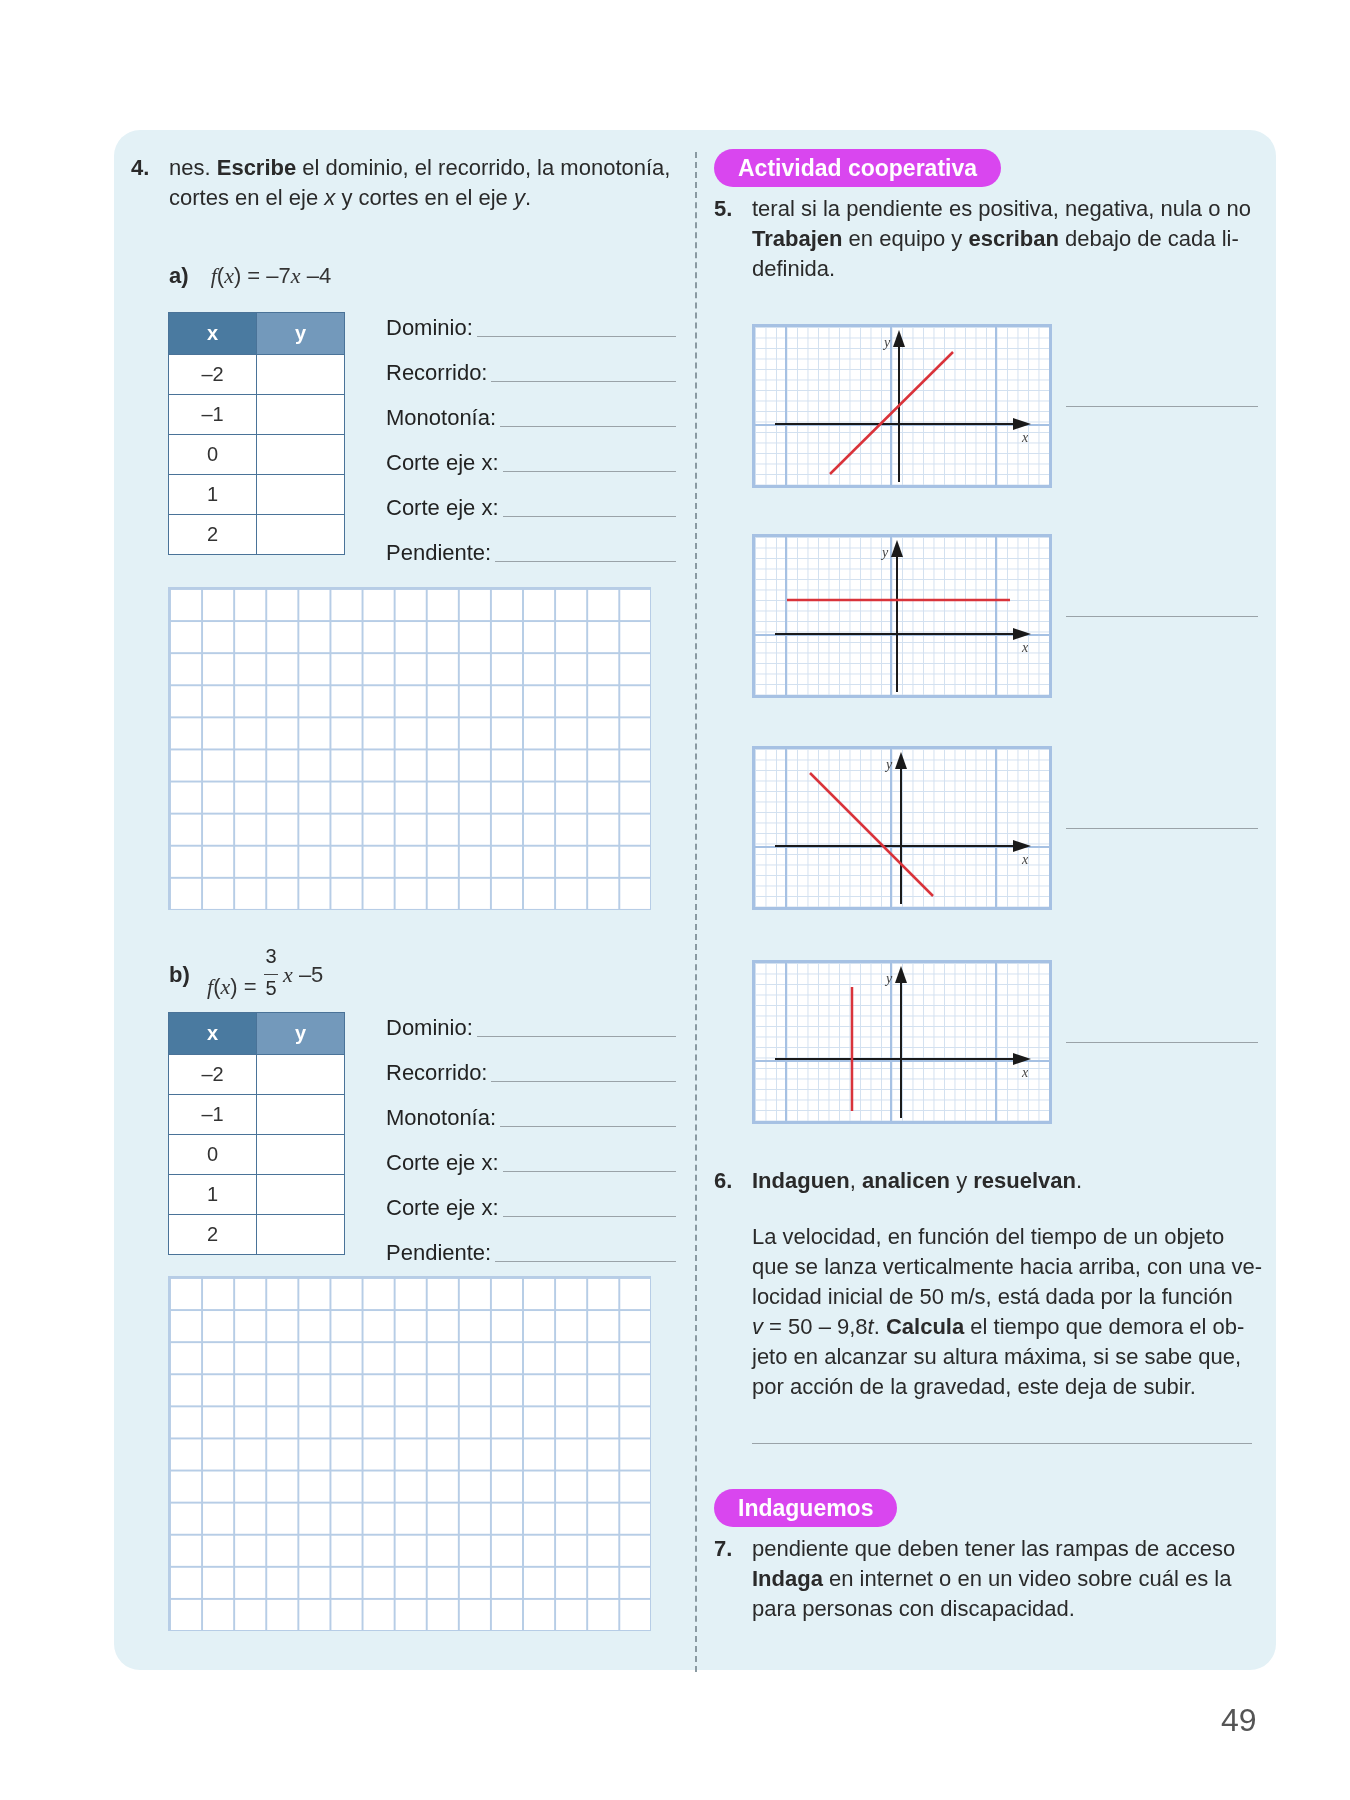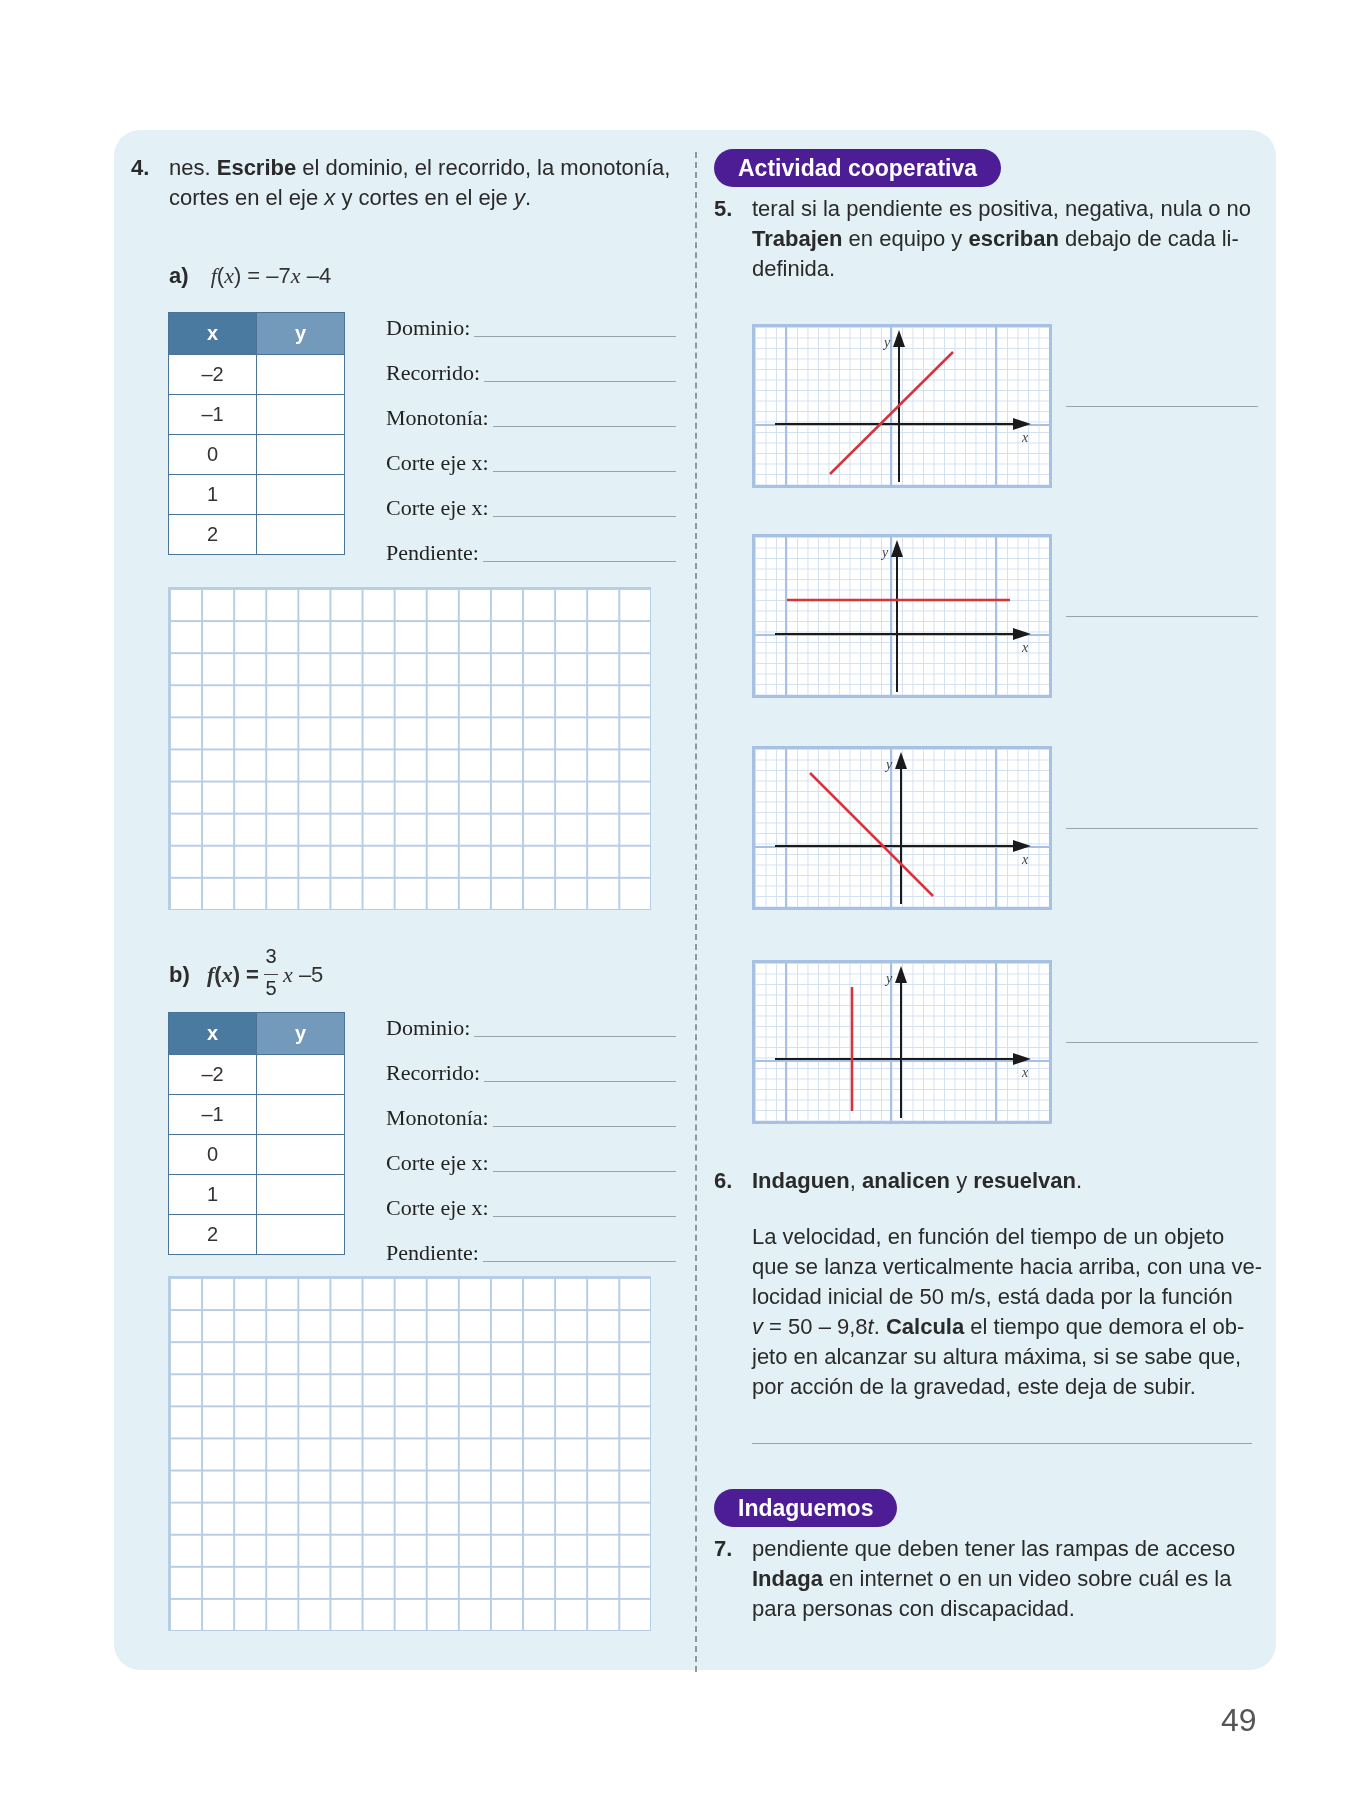--- a/index.html
+++ b/index.html
@@ -13,28 +13,28 @@
   .q b { font-weight: bold; }
   .sub { font-size: 22px; }
   .sub .letter { font-weight: bold; margin-right: 16px; }
   .math i { font-family: "Liberation Serif", "DejaVu Serif", serif; font-style: italic; }
   .math { font-family: "Liberation Sans", sans-serif; color: #333; }
   table.xy { position: absolute; border-collapse: collapse; width: 177px; background: #fff; }
   table.xy th { height: 42px; color: #fff; font-weight: bold; font-size: 20px; border: 1px solid #4a7398; }
   table.xy th.x { background: #4a7aa0; }
   table.xy th.y { background: #7399bb; }
   table.xy td { height: 40px; border: 1px solid #4a7398; text-align: center; font-size: 20px; color: #333; width: 50%; }
-  .fields { position: absolute; width: 290px; font-family: Liberation Serif, serif; }
+  .fields { position: absolute; width: 290px; }
   .field { display: flex; align-items: flex-end; height: 45px; font-size: 22px; color: #222; }
   .field .lbl { white-space: nowrap; }
   .field .line { flex: 1; border-bottom: 1.5px solid #9aa3a8; margin-left: 4px; margin-bottom: 4px; }
   .grid-big { position: absolute; background-color: #fff;
     background-image: linear-gradient(to right, #b7cde6 1.5px, transparent 1.5px), linear-gradient(to bottom, #b7cde6 1.5px, transparent 1.5px);
     background-size: 32.1px 32.1px; border: 1.5px solid #b7cde6; }
-  .badge { position: absolute; height: 38px; border-radius: 19px; background: #4c1d95; color: #fff; font-weight: bold; font-size: 23px; line-height: 38px; padding: 0 24px; white-space: nowrap; }
+  .badge { position: absolute; height: 38px; border-radius: 19px; background: #d946ef; color: #fff; font-weight: bold; font-size: 23px; line-height: 38px; padding: 0 24px; white-space: nowrap; }
   .graph { position: absolute; width: 300px; height: 164px; border: 3px solid #a6c1e3; background-color: #fff;
     background-image:
       linear-gradient(to right, #a6c1e3 2px, transparent 2px),
       linear-gradient(to bottom, #a6c1e3 2px, transparent 2px),
       linear-gradient(to right, #d2e0f0 1px, transparent 1px),
       linear-gradient(to bottom, #d2e0f0 1px, transparent 1px);
     background-size: 105px 105px, 105px 105px, 10.5px 10.5px, 10.5px 10.5px;
     background-position: 30px 0, 0 -8px, 0 0, 0 0; }
   .graph svg { position: absolute; left: 0; top: 0; }
   .answer-line { position: absolute; border-bottom: 1.5px solid #9aa3a8; }
@@ -111,21 +111,21 @@
   <div class="field">
       <span class="lbl">Pendiente:</span>
       <span class="line"></span>
     </div>
 </div>
 
 <div class="grid-big" style="left:168px; top:587px; width:483px; height:323px;"></div>
 
 <div class="abs sub" style="left:169px; top:946px; height:56px;">
   <span class="letter" style="position:absolute; left:0; top:16px;">b)</span>
-  <span class="math" style="position:absolute; left:38px; top:16px; white-space:nowrap;font-weight:bold;"><i>f</i>(<i>x</i>) =</span>
+  <span class="math" style="position:absolute; left:38px; top:28px; white-space:nowrap;"><i>f</i>(<i>x</i>) =</span>
   <span style="position:absolute; left:94px; top:0; width:16px; text-align:center; font-size:20px; line-height:20px;">3</span>
   <span style="position:absolute; left:95px; top:28px; width:14px; border-top:1.5px solid #444;"></span>
   <span style="position:absolute; left:94px; top:32px; width:16px; text-align:center; font-size:20px; line-height:20px;">5</span>
   <span class="math" style="position:absolute; left:114px; top:16px; white-space:nowrap;"><i>x</i> –5</span>
 </div>
 
 <table class="xy" style="left:168px; top:1012px;">
   <tbody>
       <tr>
     <th class="x">x</th>

